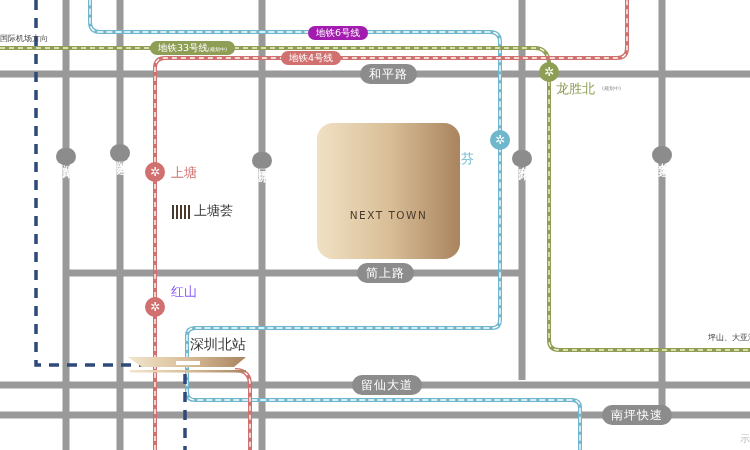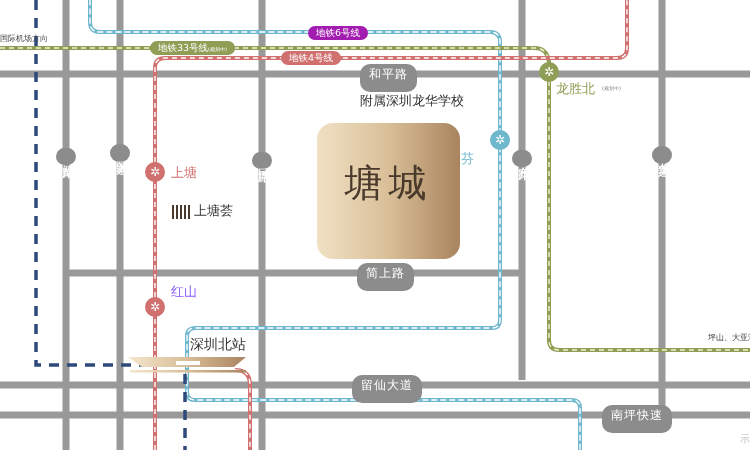--- a/index.html
+++ b/index.html
@@ -1,18 +1,18 @@
 <!DOCTYPE html>
 <html><head>
 <meta charset="utf-8">
 <style>
   html, body { margin:0; padding:0; }
   body { width:750px; height:450px; background:#ffffff; overflow:hidden; position:relative; font-family:"DejaVu Sans", sans-serif; }
   #map { position:absolute; left:0; top:0; width:750px; height:450px; }
-  .road-label-h { position:absolute; height:28px; line-height:20px; padding:0 9px; background:#8c8c8c; color:#fff; font-size:12px; border-radius:10px; letter-spacing:1px; white-space:nowrap; }
+  .road-label-h { position:absolute; height:20px; line-height:20px; padding:0 9px; background:#8c8c8c; color:#fff; font-size:12px; border-radius:10px; letter-spacing:1px; white-space:nowrap; }
   .road-label-v { position:absolute; width:20px; background:#8c8c8c; color:#fff; font-size:12px; border-radius:10px; text-align:center; line-height:16px; padding:7px 0; writing-mode:vertical-rl; text-orientation:upright; letter-spacing:1px; }
   .metro-pill { position:absolute; height:14px; line-height:14px; padding:0 8px; color:#fff; font-size:9.5px; border-radius:7px; white-space:nowrap; }
   .station-icon { position:absolute; width:20px; height:20px; border-radius:50%; color:#fff; font-size:12px; font-weight:bold; text-align:center; line-height:20px; }
   .station-label { position:absolute; font-size:13px; white-space:nowrap; }
   .small-text { position:absolute; font-size:8px; color:#444; white-space:nowrap; }
   .project-box { position:absolute; left:317px; top:123px; width:143px; height:136px; border-radius:16px;
     background:linear-gradient(90deg,#f0e1c4 0%,#d9bf98 50%,#a9845e 100%); }
   .project-cn { position:absolute; left:0; right:0; top:35px; text-align:center; font-size:38px; color:#4a3a2c; letter-spacing:6px; font-family:"DejaVu Serif", serif; font-weight:normal; }
   .project-en { position:absolute; left:0; right:0; top:86px; text-align:center; font-size:10.5px; color:#4a3a2c; letter-spacing:1.5px; }
   .school { position:absolute; font-size:13px; color:#333; line-height:17px; }
@@ -104,28 +104,27 @@
 <div class="station-label" style="left:171px;top:283px;color:#8b5cf6;">红山</div>
 
 <div class="station-icon" style="left:490px;top:130px;background:#6fb7cc;">✲</div>
 <div class="station-label" style="left:448px;top:150px;color:#6fb7cc;">上芬</div>
 
 <div class="station-icon" style="left:539px;top:62px;background:#8e9e55;">✲</div>
 <div class="station-label" style="left:556px;top:80px;color:#8e9e55;">龙胜北</div>
 <div class="small-text" style="left:602px;top:85px;font-size:5px;color:#888;">(规划中)</div>
 
 <div class="school" style="left:360px;top:92px;text-align:center;">
-  <div>附属深圳龙华学校</div>
 </div>
 
 <div class="landmark" style="left:172px;top:202px;">
   <span style="display:inline-block;width:20px;height:14px;vertical-align:middle;margin-right:2px;background:repeating-linear-gradient(90deg,#4a3a2c 0 2px,transparent 2px 4px);"></span><span>上塘荟</span>
 </div>
 
 <div class="landmark" style="left:158px;top:336px;font-size:14px;padding-left:32px;">深圳北站</div>
 
 <div class="project-box">
-  <div class="project-cn">塘城</div>
+  <div class="project-en">NEXT TOWN</div>
 </div>
 
 <div class="small-text" style="left:0px;top:33px;">国际机场方向</div>
 <div class="small-text" style="left:708px;top:332px;">坪山、大亚湾方向</div>
 <div class="small-text" style="left:740px;top:432px;color:#bbb;font-size:10px;">示</div>
 
 </body></html>

